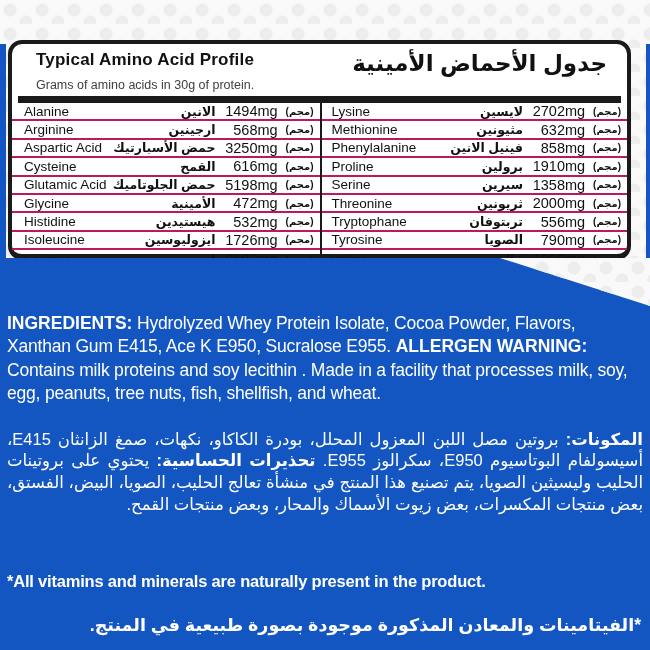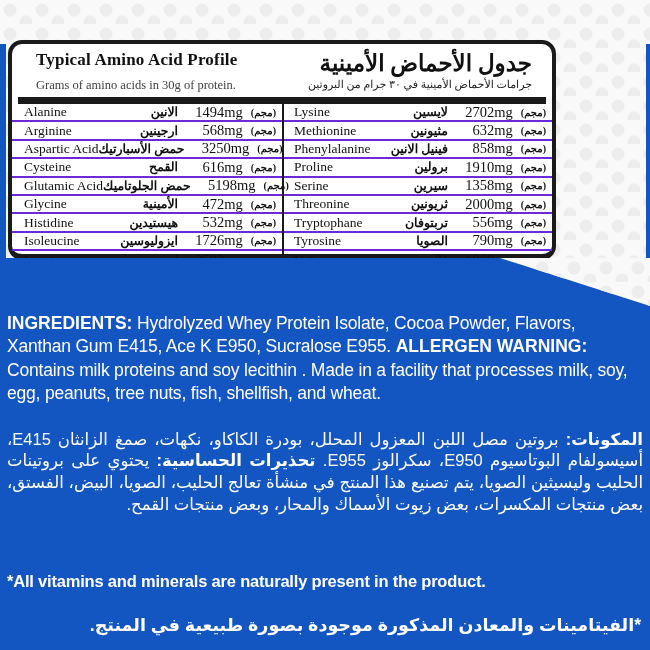--- a/index.html
+++ b/index.html
@@ -11,39 +11,38 @@
       radial-gradient(circle at 10px 10px, #ededed 6px, transparent 7px),
       radial-gradient(circle at 26px 22px, #ededed 6px, transparent 7px);
     background-size:32px 24px;
   }
   .edge-strip{position:absolute;top:44px;height:216px;background:var(--blue);}
   .edge-strip.left{left:0;width:6px;}
   .edge-strip.right{right:0;width:4px;}
 
   
   .amino-box{
-    position:absolute;left:8px;top:40px;width:548px;height:220px;
+    position:absolute;left:8px;top:40px;width:623px;height:220px;
     box-sizing:border-box;background:#fff;
     border:4px solid #1a1a1a;border-bottom-width:6px;border-radius:14px;
     padding-top:4px;
-    font-family:Liberation Serif, serif;
   }
   .box-head{display:flex;justify-content:space-between;align-items:flex-start;padding:2px 20px 0 24px;}
   .title-en{font-size:17px;font-weight:700;color:#111;letter-spacing:.2px;}
   .title-ar{font-size:23px;font-weight:700;color:#111;direction:rtl;}
   .box-sub{display:flex;justify-content:space-between;align-items:flex-start;padding:1px 20px 3px 24px;}
   .sub-en{font-size:12.5px;color:#404040;}
   .sub-ar{font-size:11px;color:#222;direction:rtl;}
   .head-bar{height:7px;background:#1a1a1a;margin:1px 6px 0 6px;}
   .tbody{display:flex;position:relative;}
   .tbody .vdivider{position:absolute;left:50%;top:0;bottom:0;width:2px;background:#1a1a1a;}
   .tcol{flex:1;min-width:0;}
   .trow{
     display:flex;align-items:center;height:18.4px;
-    border-bottom:2px solid #6d28d9;box-sizing:border-box;
+    border-bottom:2px solid #be185d;box-sizing:border-box;
     padding:0 6px 0 12px;
   }
   .tcol .trow:last-child{border-bottom:none;}
   .trow .en{font-size:13.5px;color:#111;white-space:nowrap;}
   .trow .ar{font-size:12.5px;font-weight:700;color:#111;margin-left:auto;white-space:nowrap;direction:rtl;}
   .trow .vgroup{display:flex;align-items:center;justify-content:flex-end;gap:8px;min-width:92px;margin-left:6px;}
   .trow .val{font-size:14.5px;color:#111;font-weight:500;}
   .trow .unit{font-size:10px;color:#111;direction:rtl;font-weight:700;}
 
   
@@ -77,21 +76,20 @@
 <div class="edge-strip left"></div>
 <div class="edge-strip right"></div>
 
 <div class="amino-box">
   <div class="box-head">
     <div class="title-en">Typical Amino Acid Profile</div>
     <div class="title-ar">جدول الأحماض الأمينية</div>
   </div>
   <div class="box-sub">
     <div class="sub-en">Grams of amino acids in 30g of protein.</div>
-    <div class="sub-ar">جرامات الأحماض الأمينية في ٣٠ جرام من البروتين</div>
   </div>
   <div class="head-bar"></div>
   <div class="tbody">
     <div class="tcol">
   <div class="trow">
     <span class="en">Alanine</span>
     <span class="ar">الانين</span>
     <span class="vgroup">
             <span class="val">1494mg</span>
             <span class="unit">(مجم)</span>

